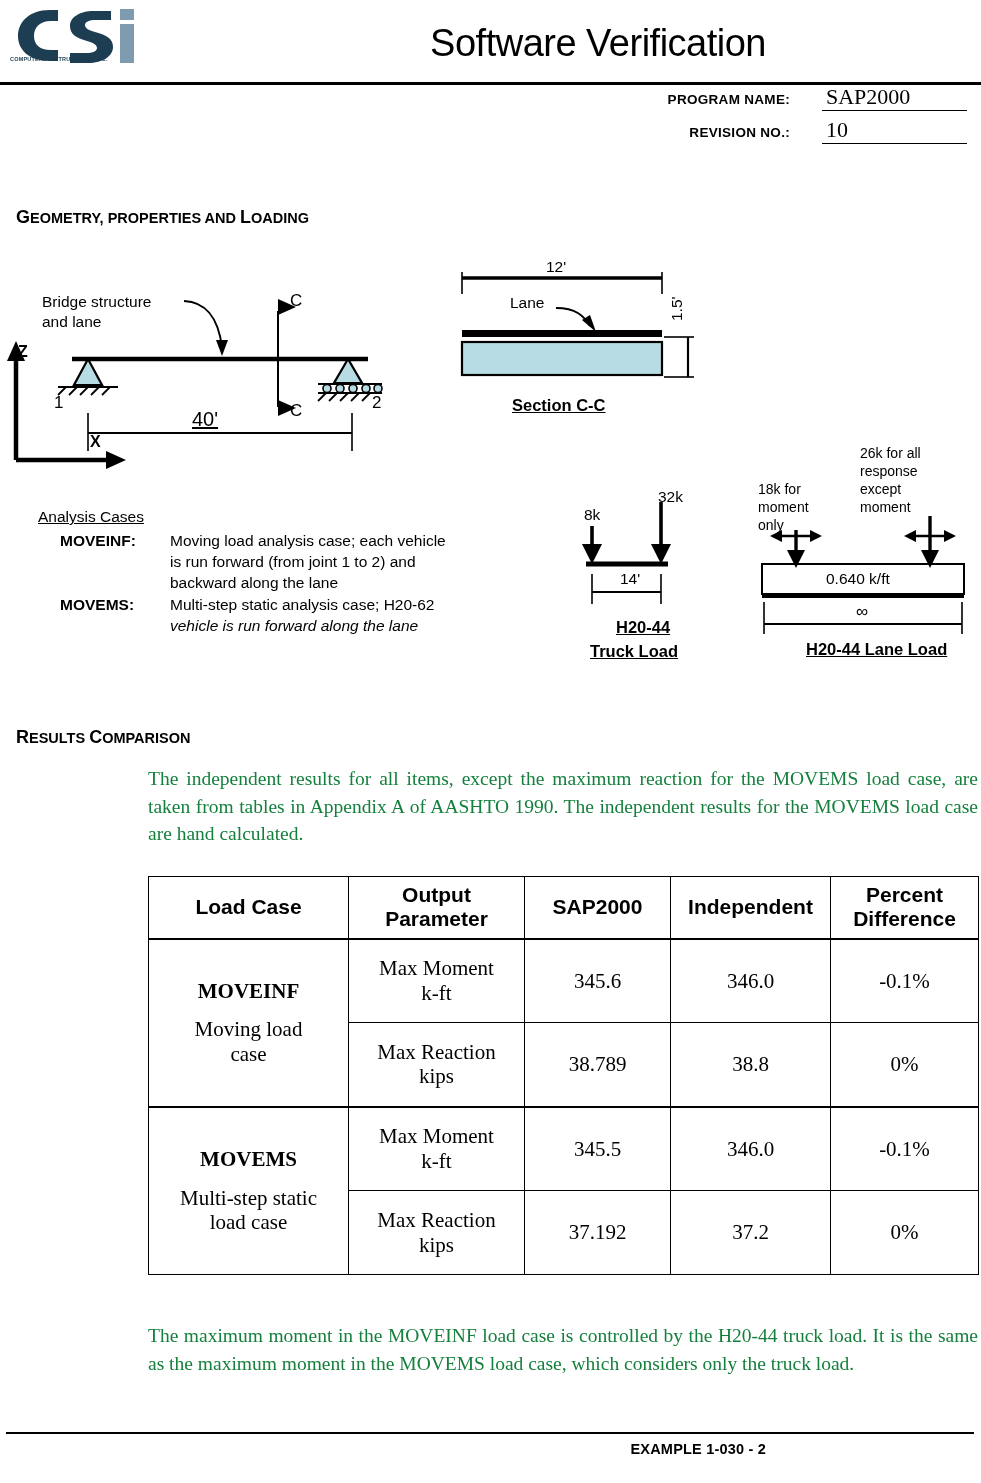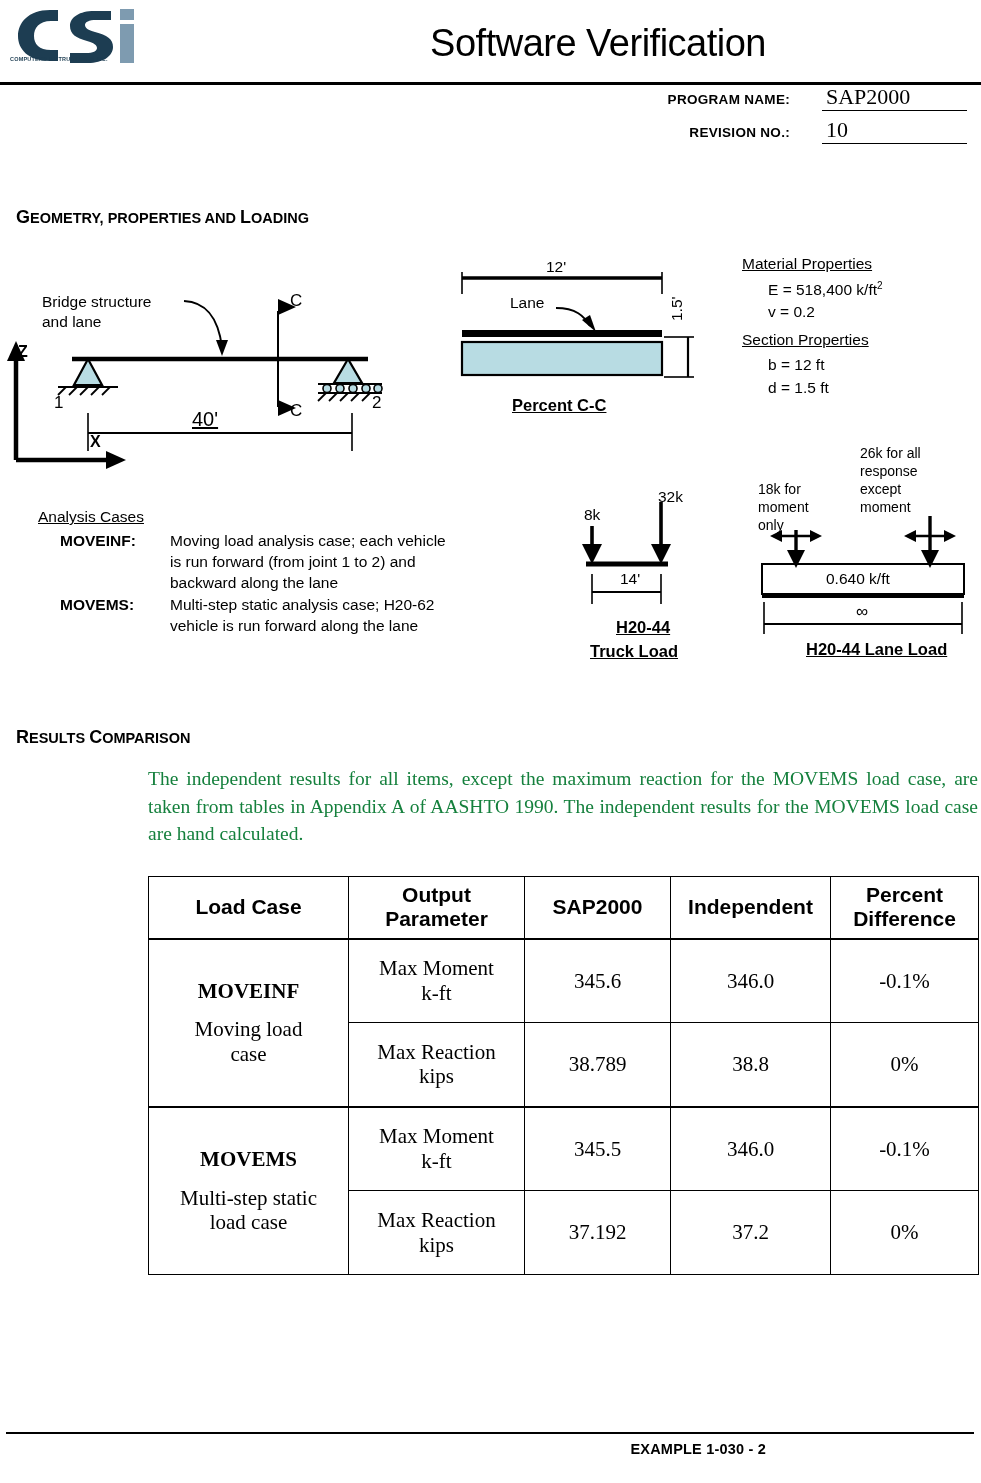--- a/index.html
+++ b/index.html
@@ -223,59 +223,51 @@
       <line x1="88" y1="158" x2="88" y2="196" stroke="#000" stroke-width="1.6"></line>
       <line x1="352" y1="158" x2="352" y2="196" stroke="#000" stroke-width="1.6"></line>
       <line x1="88" y1="178" x2="352" y2="178" stroke="#000" stroke-width="2.2"></line>
     </svg>
   </div>
 
   <div class="dg" style="left:450px; top:258px; width:260px; height:170px;">
     <div class="lbl" style="left:96px; top:0px;">12'</div>
     <div class="lbl" style="left:60px; top:36px;">Lane</div>
     <div class="lbl" style="left:218px; top:63px; transform:rotate(-90deg); transform-origin:left top;">1.5'</div>
-    <div class="lbl b u" style="left:62px; top:138px; font-size:16.5px;">Percent C-C</div>
+    <div class="lbl b u" style="left:62px; top:138px; font-size:16.5px;">Section C-C</div>
 
     <svg style="position:absolute; left:0; top:0;" width="260" height="170" viewBox="0 0 260 170">
 
       <line x1="12" y1="14" x2="12" y2="36" stroke="#000" stroke-width="1.6"></line>
       <line x1="212" y1="14" x2="212" y2="36" stroke="#000" stroke-width="1.6"></line>
       <line x1="12" y1="20" x2="212" y2="20" stroke="#000" stroke-width="3.4"></line>
 
       <path d="M106,50 C126,50 134,58 140,68" stroke="#000" stroke-width="2" fill="none"></path>
       <path d="M132,62 L146,74 L140,57 Z" fill="#000"></path>
 
       <rect x="12" y="72" width="200" height="7" fill="#000"></rect>
 
       <rect x="12" y="84" width="200" height="33" fill="#b8dce3" stroke="#000" stroke-width="2.2"></rect>
 
       <line x1="214" y1="79" x2="244" y2="79" stroke="#000" stroke-width="1.6"></line>
       <line x1="214" y1="119" x2="244" y2="119" stroke="#000" stroke-width="1.6"></line>
       <line x1="238" y1="79" x2="238" y2="119" stroke="#000" stroke-width="2.2"></line>
     </svg>
   </div>
 
-  <div class="dg" style="left:738px; top:255px; width:240px; height:170px;">
-    <div class="lbl u" style="left:4px; top:0px;">Material Properties</div>
-    <div class="lbl" style="left:30px; top:25px;"><span>E = 518,400 k/ft</span><sup style="font-size:10px;">2</sup></div>
-    <div class="lbl" style="left:30px; top:48px;">v = 0.2</div>
-    <div class="lbl u" style="left:4px; top:76px;">Section Properties</div>
-    <div class="lbl" style="left:30px; top:101px;">b   = 12 ft</div>
-    <div class="lbl" style="left:30px; top:124px;">d   = 1.5 ft</div>
-  </div>
 
   <div class="dg" style="left:38px; top:508px; width:500px; height:160px;">
     <div class="lbl u" style="left:0px; top:0px;">Analysis Cases</div>
     <div class="lbl b" style="left:22px; top:24px;"><span>MOVEINF</span><span>:</span></div>
     <div class="lbl" style="left:132px; top:24px;">Moving load analysis case; each vehicle</div>
     <div class="lbl" style="left:132px; top:45px;">is run forward (from joint 1 to 2) and</div>
     <div class="lbl" style="left:132px; top:66px;">backward along the lane</div>
     <div class="lbl b" style="left:22px; top:88px;"><span>MOVEMS</span><span>:</span></div>
     <div class="lbl" style="left:132px; top:88px;">Multi-step static analysis case; H20-62</div>
-    <div class="lbl" style="left:132px; top:109px;">vehicle is run forward along the lane</div>
+    <div class="lbl" style="left:132px; top:109px;font-style:italic;">vehicle is run forward along the lane</div>
   </div>
 
   <div class="dg" style="left:548px; top:488px; width:185px; height:185px;">
     <div class="lbl" style="left:36px; top:18px;">8k</div>
     <div class="lbl" style="left:110px; top:0px;">32k</div>
     <div class="lbl" style="left:72px; top:82px;">14'</div>
     <div class="lbl b u" style="left:68px; top:130px; font-size:16.5px;text-align:right;">H20-44</div>
     <div class="lbl b u" style="left:42px; top:154px; font-size:16.5px;">Truck Load</div>
 
     <svg style="position:absolute; left:0; top:0;" width="185" height="185" viewBox="0 0 185 185">
@@ -403,17 +395,18 @@
             <span>kips</span>
           </td>
           <td>37.192</td>
           <td>37.2</td>
           <td>0%</td>
         </tr>
       </tbody>
     </table>
   </div>
 
+  <div class="para" style="left:148px; top:1322px; width:830px;">The maximum moment in the MOVEINF load case is controlled by the H20-44 truck load. It is the same as the maximum moment in the MOVEMS load case, which considers only the truck load.</div>
 
   <div class="hrule-bot"></div>
   <div class="footer">EXAMPLE 1-030 - 2</div>
 
 </div>
 
 </body></html>

